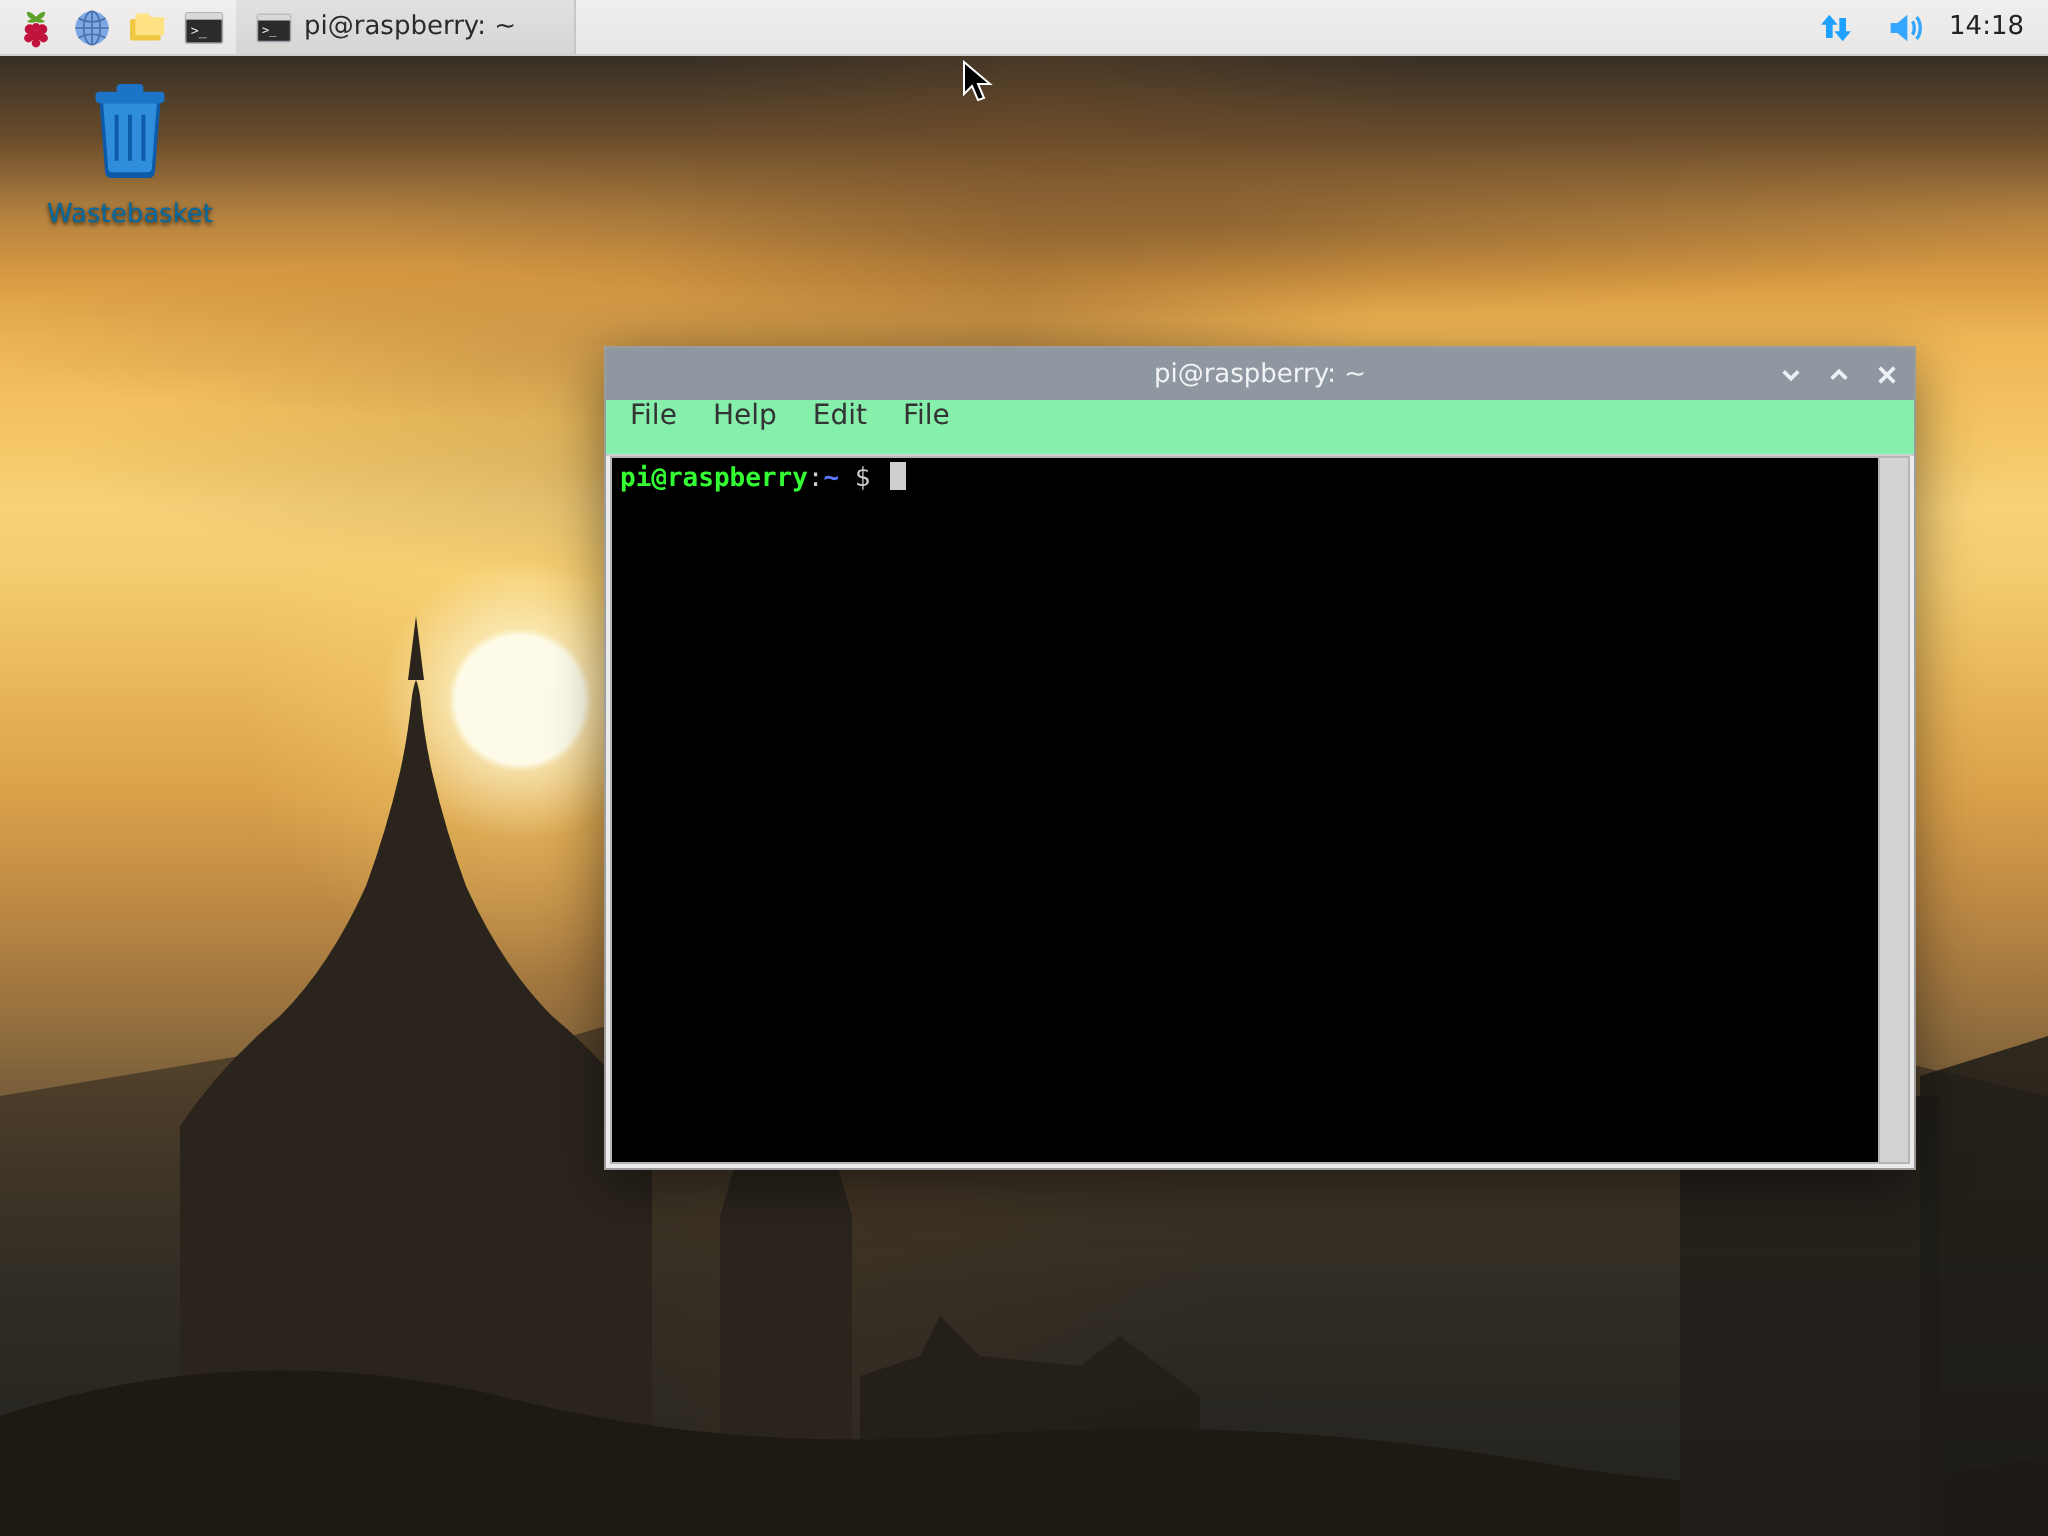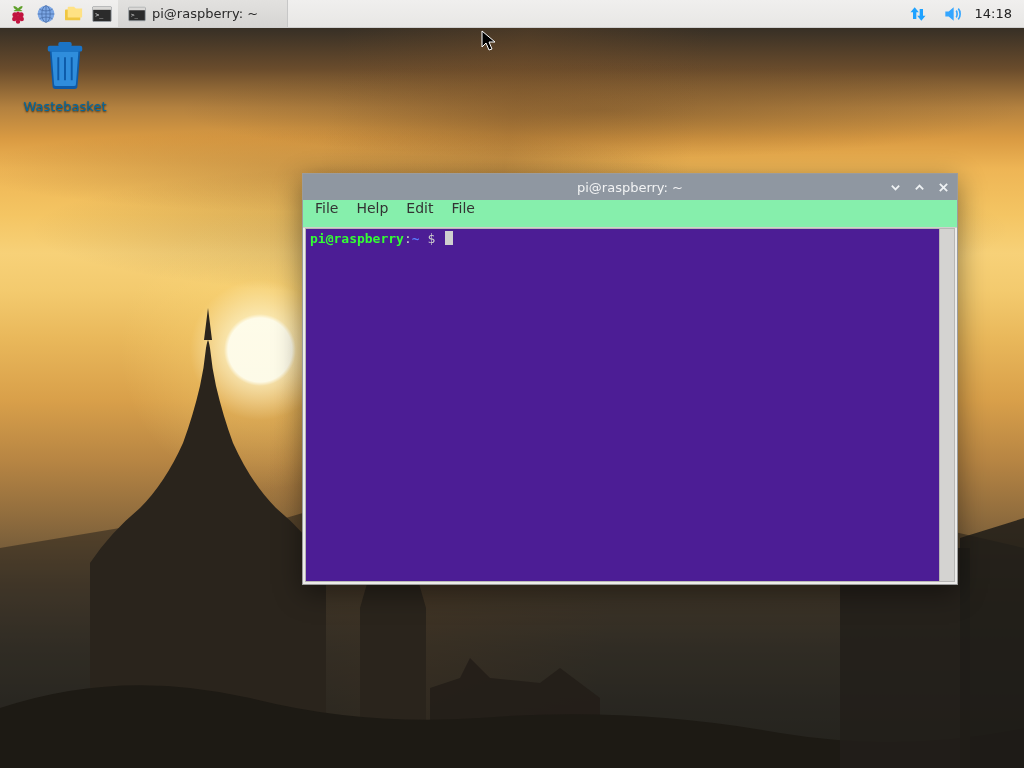--- a/index.html
+++ b/index.html
@@ -72,21 +72,21 @@
   }
   .winctrls { position:absolute; right:8px; top:0; bottom:0; display:flex; align-items:center; gap:12px; color:#eef1f3; }
   .winctrls span { width:12px; height:12px; display:flex; align-items:center; justify-content:center; cursor:default; }
   .menubar {
     height:28px; background:#86efac; display:flex; align-items:flex-start; gap:18px;
     padding:0 12px; color:#333; font-size:14px; border-bottom:1px solid #d0cfcd;
   }
   .menubar span { cursor:default; }
   .term-wrap { flex:1; display:flex; background:#ecebe9; padding:0 2px 2px; }
   .terminal {
-    flex:1; background:#4c1d95; color:#ddd; font-family:"DejaVu Sans Mono","Liberation Mono",monospace;
+    flex:1; background:#000000; color:#ddd; font-family:"DejaVu Sans Mono","Liberation Mono",monospace;
     font-size:13px; line-height:16px; padding:2px 4px; overflow:hidden; position:relative;
     border:1px solid #b7b6b4;
   }
   .prompt { white-space:pre; }
   .p-userhost { color:#33ff33; font-weight:bold; }
   .p-colon { color:#cccccc; }
   .p-path { color:#5a7dff; font-weight:bold; }
   .p-dollar { color:#cccccc; }
   .term-cursor {
     display:inline-block; width:8px; height:14px; background:#cfcfcf; vertical-align:-2px; margin-left:2px;

